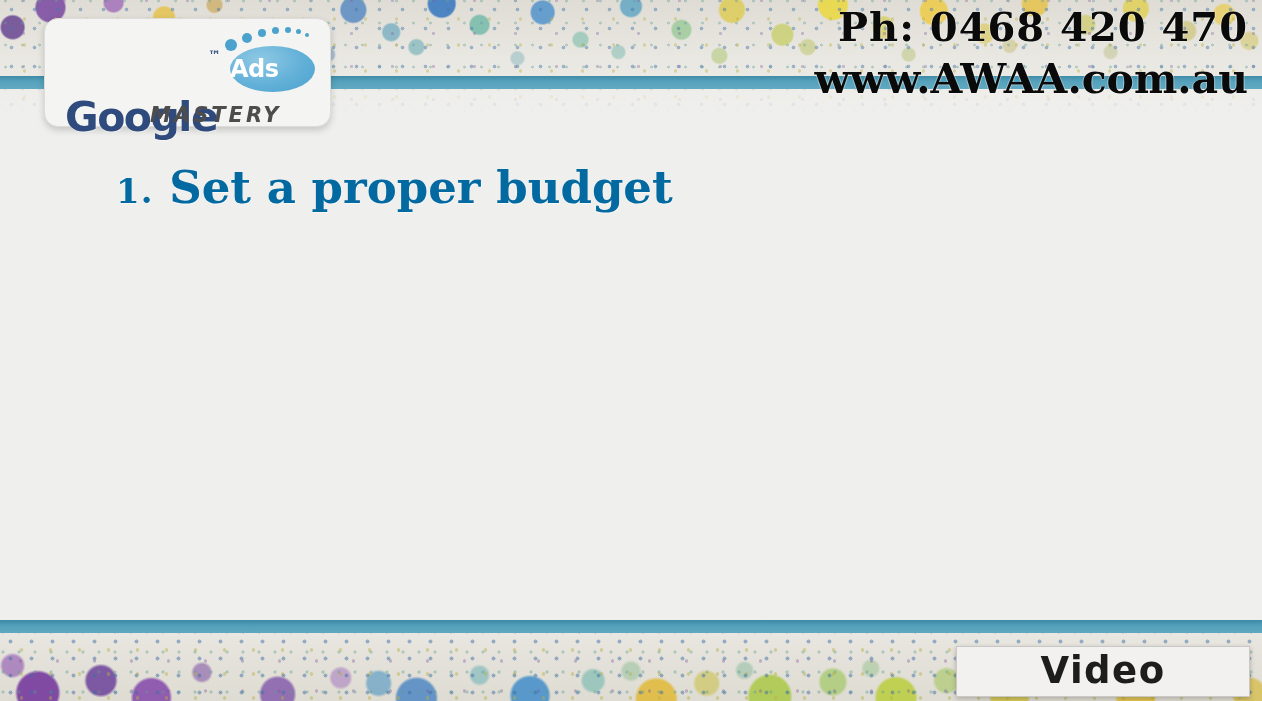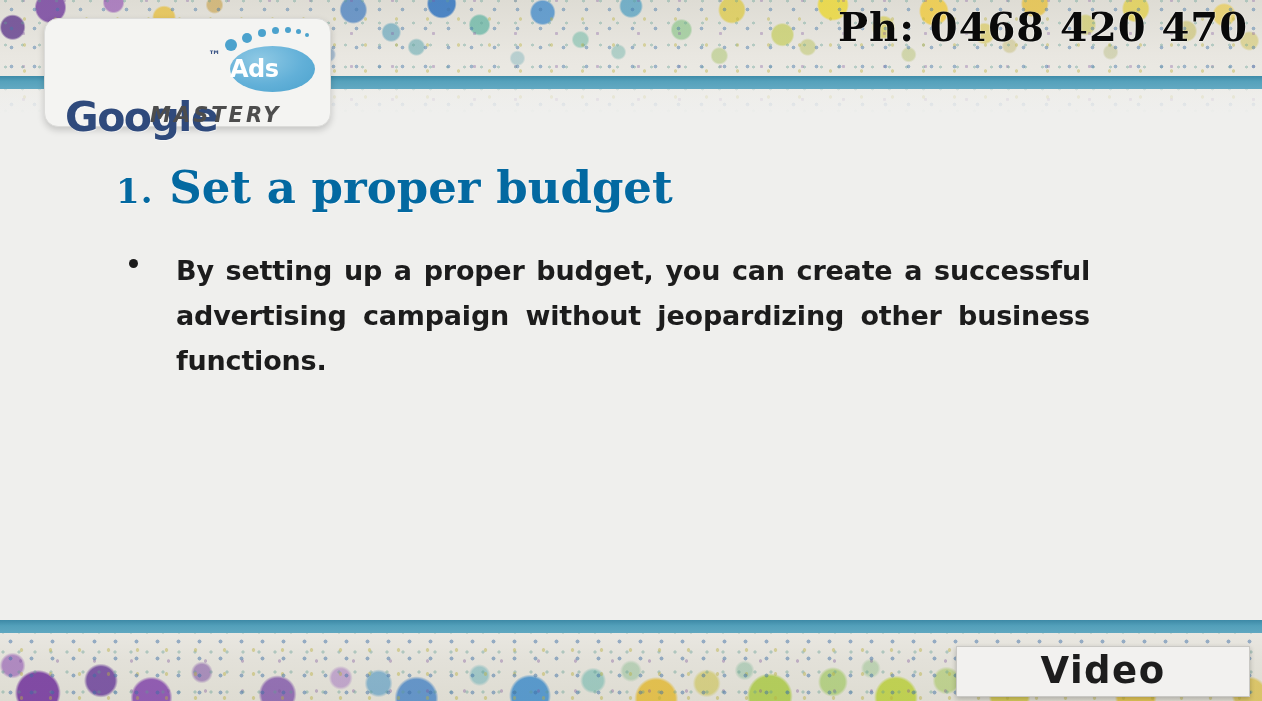--- a/index.html
+++ b/index.html
@@ -369,34 +369,31 @@
 
       <div class="logo-ads-bubble">
         <span class="logo-ads-text">Ads</span>
       </div>
       <span class="logo-mastery">MASTERY</span>
     </div>
   </div>
 
   <div class="contact-block">
     <div class="contact-line">Ph: 0468 420 470</div>
+    <div class="contact-line site">www.AWAA.com.au</div>
   </div>
 
   <div class="content">
 
     <div class="slide-title">
       <span class="num">1.</span>
       <span>Set a proper budget</span>
     </div>
 
     <div class="bullets">
-      <div class="bullet-row">
-        <span class="bullet-dot"></span>
-        <span class="bullet-text">By setting up a proper budget, you can create a successful advertising campaign without jeopardizing other business functions.</span>
-      </div>
     </div>
 
   </div>
 
   <div class="footer-band">
     <div class="footer-stripe"></div>
     <div class="footer-splatter"></div>
     <div class="footer-speckles"></div>
   </div>
 

